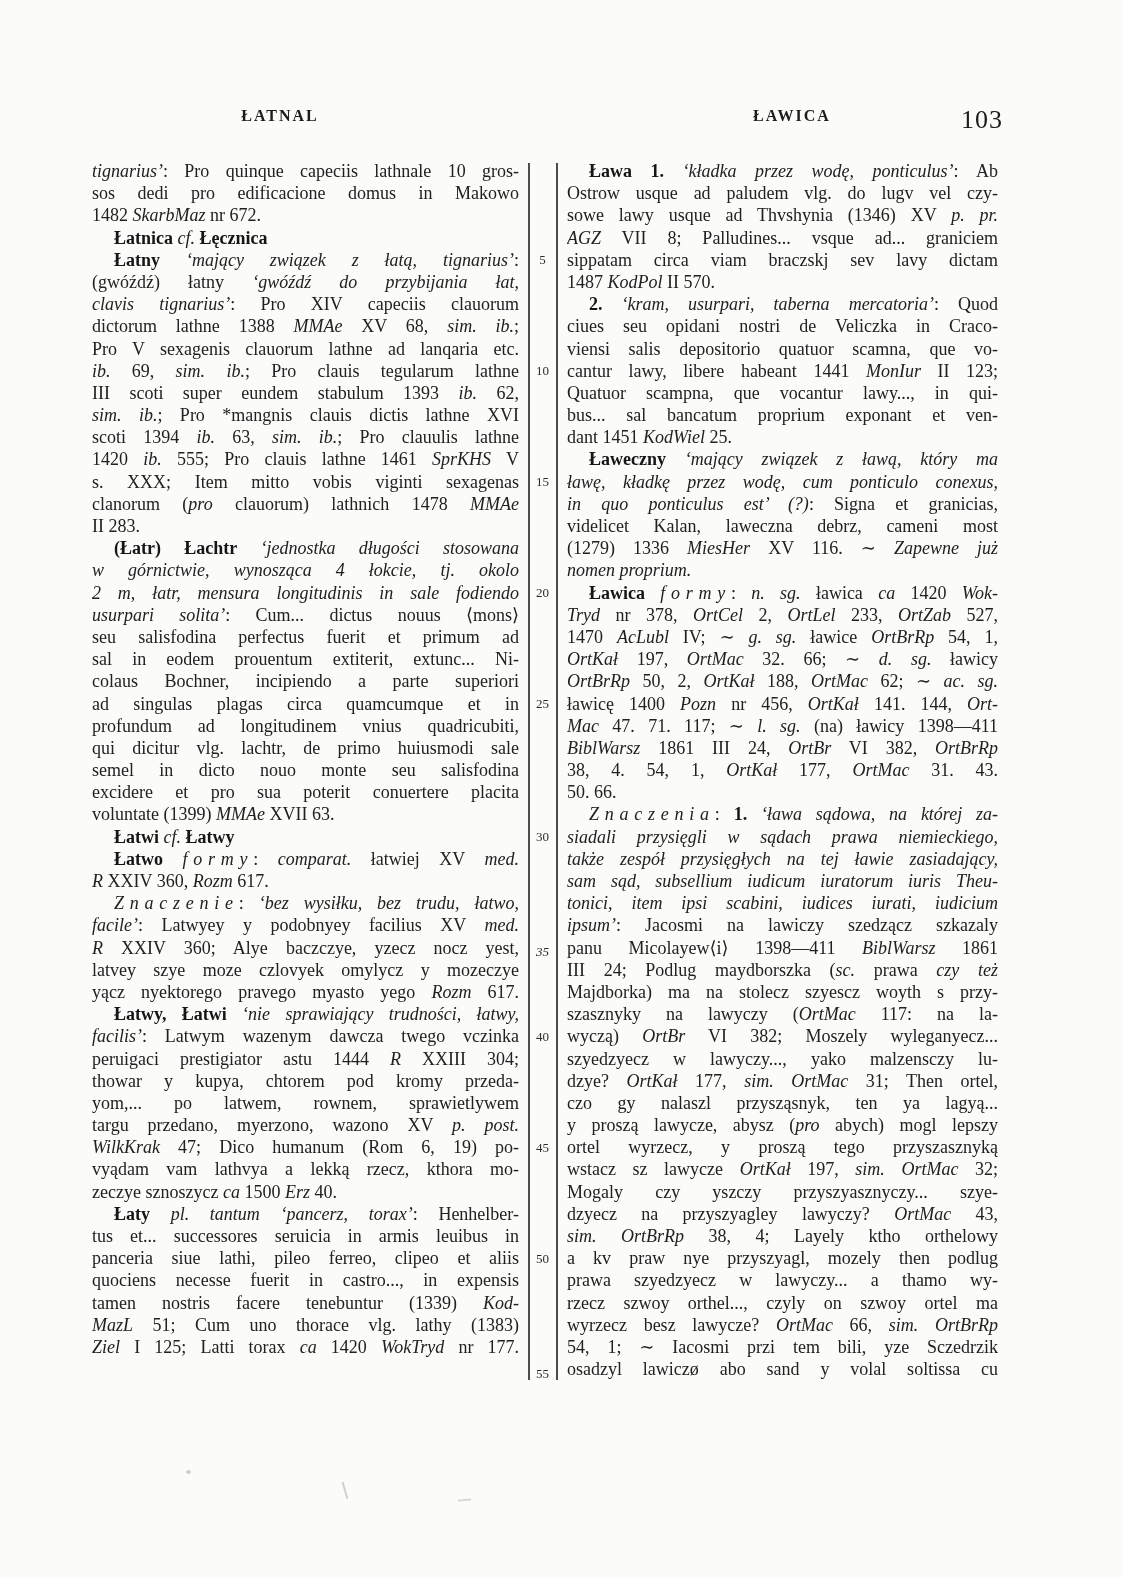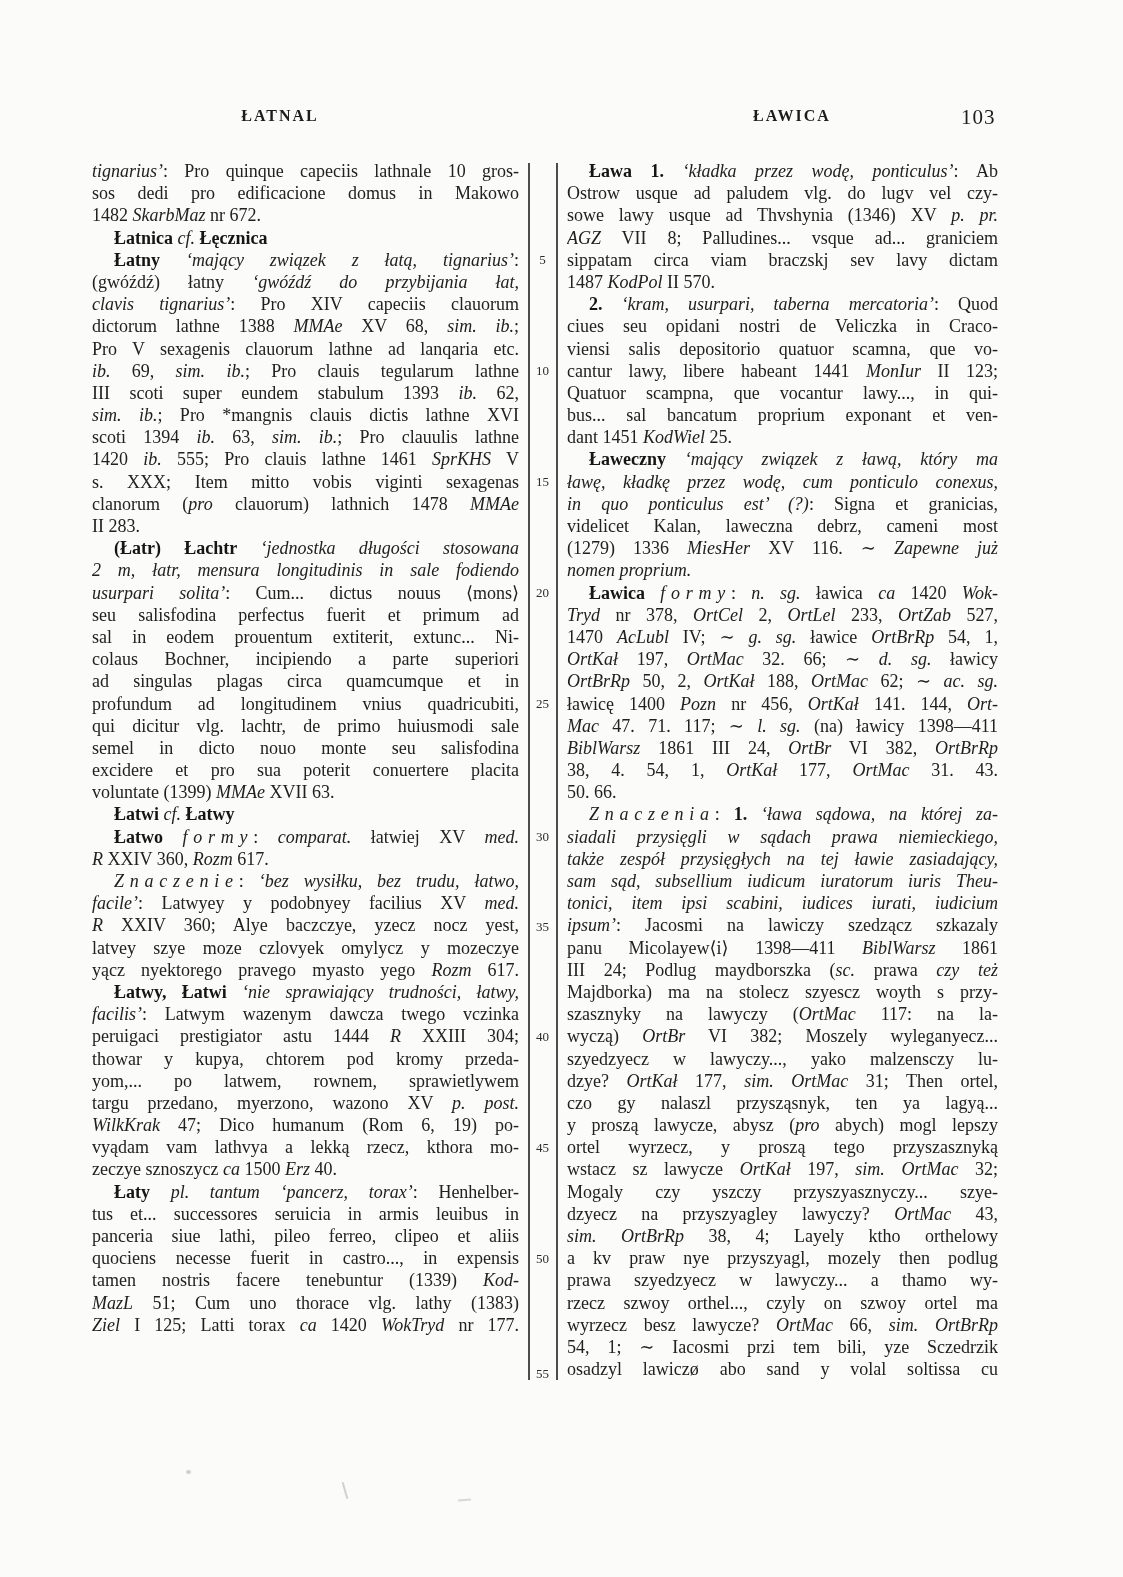--- a/index.html
+++ b/index.html
@@ -17,21 +17,21 @@
   .head-title {
     position: absolute; top: 107px;
     font-size: 16px; font-weight: 700; letter-spacing: 2px;
     transform: translateX(-50%);
     color: #1c1c1c;
   }
   .head-left  { left: 280px; }
   .head-right { left: 792px; }
   .page-number {
     position: absolute; top: 105px; left: 961px;
-    font-size: 21px; font-weight: 400; letter-spacing: 1px;
+    font-size: 26px; font-weight: 400; letter-spacing: 1px;
     color: #1c1c1c;
   }
 
   
   .col { position: absolute; top: 160px; }
   .col-left  { left: 92px;  width: 427px; }
   .col-right { left: 567px; width: 431px; }
   .tline {
     height: 22.2px; line-height: 22.2px;
     font-size: 18px;
@@ -87,20 +87,21 @@
       <div class="tline just"><span class="seg-r">Pro V sexagenis clauorum lathne ad lanqaria etc.</span></div>
       <div class="tline just"><span class="seg-i">ib.</span><span class="seg-r"> 69, </span><span class="seg-i">sim. ib.</span><span class="seg-r">; Pro clauis tegularum lathne</span></div>
       <div class="tline just"><span class="seg-r">III scoti super eundem stabulum 1393 </span><span class="seg-i">ib.</span><span class="seg-r"> 62,</span></div>
       <div class="tline just"><span class="seg-i">sim. ib.</span><span class="seg-r">; Pro *mangnis clauis dictis lathne XVI</span></div>
       <div class="tline just"><span class="seg-r">scoti 1394 </span><span class="seg-i">ib.</span><span class="seg-r"> 63, </span><span class="seg-i">sim. ib.</span><span class="seg-r">; Pro clauulis lathne</span></div>
       <div class="tline just"><span class="seg-r">1420 </span><span class="seg-i">ib.</span><span class="seg-r"> 555; Pro clauis lathne 1461 </span><span class="seg-i">SprKHS</span><span class="seg-r"> V</span></div>
       <div class="tline just"><span class="seg-r">s. XXX; Item mitto vobis viginti sexagenas</span></div>
       <div class="tline just"><span class="seg-r">clanorum (</span><span class="seg-i">pro</span><span class="seg-r"> clauorum) lathnich 1478 </span><span class="seg-i">MMAe</span></div>
       <div class="tline"><span class="seg-r">II 283.</span></div>
       <div class="tline ind just"><span class="seg-b">(Łatr) Łachtr</span><span class="seg-i"> ‘jednostka długości stosowana</span></div>
+      <div class="tline just"><span class="seg-i">w górnictwie, wynosząca 4 łokcie, tj. okolo</span></div>
       <div class="tline just"><span class="seg-i">2 m, łatr, mensura longitudinis in sale fodiendo</span></div>
       <div class="tline just"><span class="seg-i">usurpari solita’</span><span class="seg-r">: Cum... dictus nouus ⟨mons⟩</span></div>
       <div class="tline just"><span class="seg-r">seu salisfodina perfectus fuerit et primum ad</span></div>
       <div class="tline just"><span class="seg-r">sal in eodem prouentum extiterit, extunc... Ni-</span></div>
       <div class="tline just"><span class="seg-r">colaus Bochner, incipiendo a parte superiori</span></div>
       <div class="tline just"><span class="seg-r">ad singulas plagas circa quamcumque et in</span></div>
       <div class="tline just"><span class="seg-r">profundum ad longitudinem vnius quadricubiti,</span></div>
       <div class="tline just"><span class="seg-r">qui dicitur vlg. lachtr, de primo huiusmodi sale</span></div>
       <div class="tline just"><span class="seg-r">semel in dicto nouo monte seu salisfodina</span></div>
       <div class="tline just"><span class="seg-r">excidere et pro sua poterit conuertere placita</span></div>
@@ -132,21 +133,21 @@
     </div>
 
   <div class="rule rule-left"></div>
   <div class="gutter" id="gutter">
       <div class="gutter-num" style="top: 250.8px;">5</div>
       <div class="gutter-num" style="top: 361.8px;">10</div>
       <div class="gutter-num" style="top: 472.8px;">15</div>
       <div class="gutter-num" style="top: 583.8px;">20</div>
       <div class="gutter-num" style="top: 694.8px;">25</div>
       <div class="gutter-num" style="top: 828px;">30</div>
-      <div class="gutter-num" style="top: 918px;">35</div>
+      <div class="gutter-num" style="top: 943px; font-style: italic;">35</div>
       <div class="gutter-num" style="top: 1027.8px;">40</div>
       <div class="gutter-num" style="top: 1138.8px;">45</div>
       <div class="gutter-num" style="top: 1249.8px;">50</div>
       <div class="gutter-num" style="top: 1365px;">55</div>
     </div>
   <div class="rule rule-right"></div>
 
   <div class="col col-right">
       <div class="tline ind just"><span class="seg-b">Ława 1.</span><span class="seg-i"> ‘kładka przez wodę, ponticulus’</span><span class="seg-r">: Ab</span></div>
       <div class="tline just"><span class="seg-r">Ostrow usque ad paludem vlg. do lugv vel czy-</span></div>

